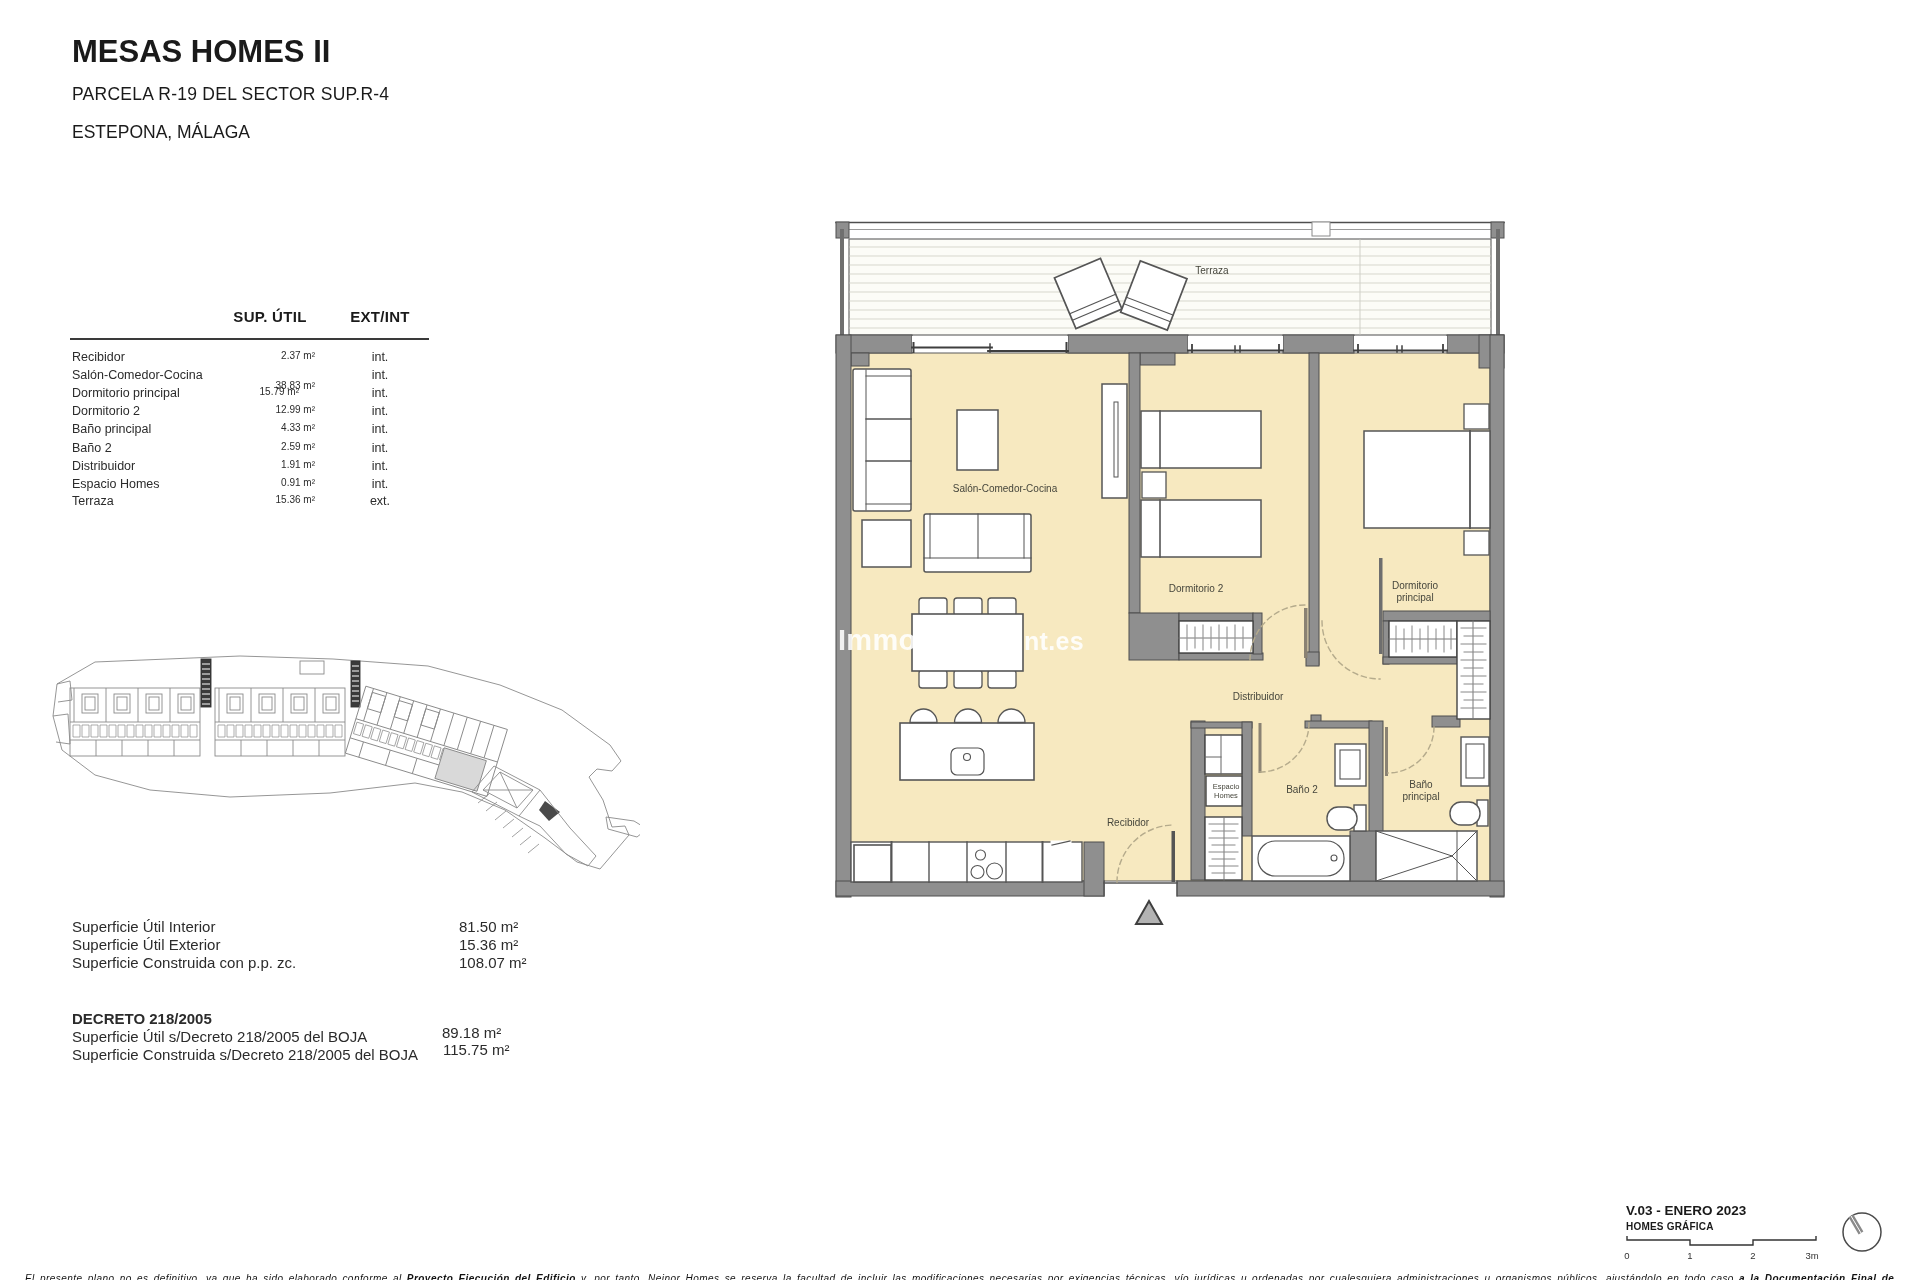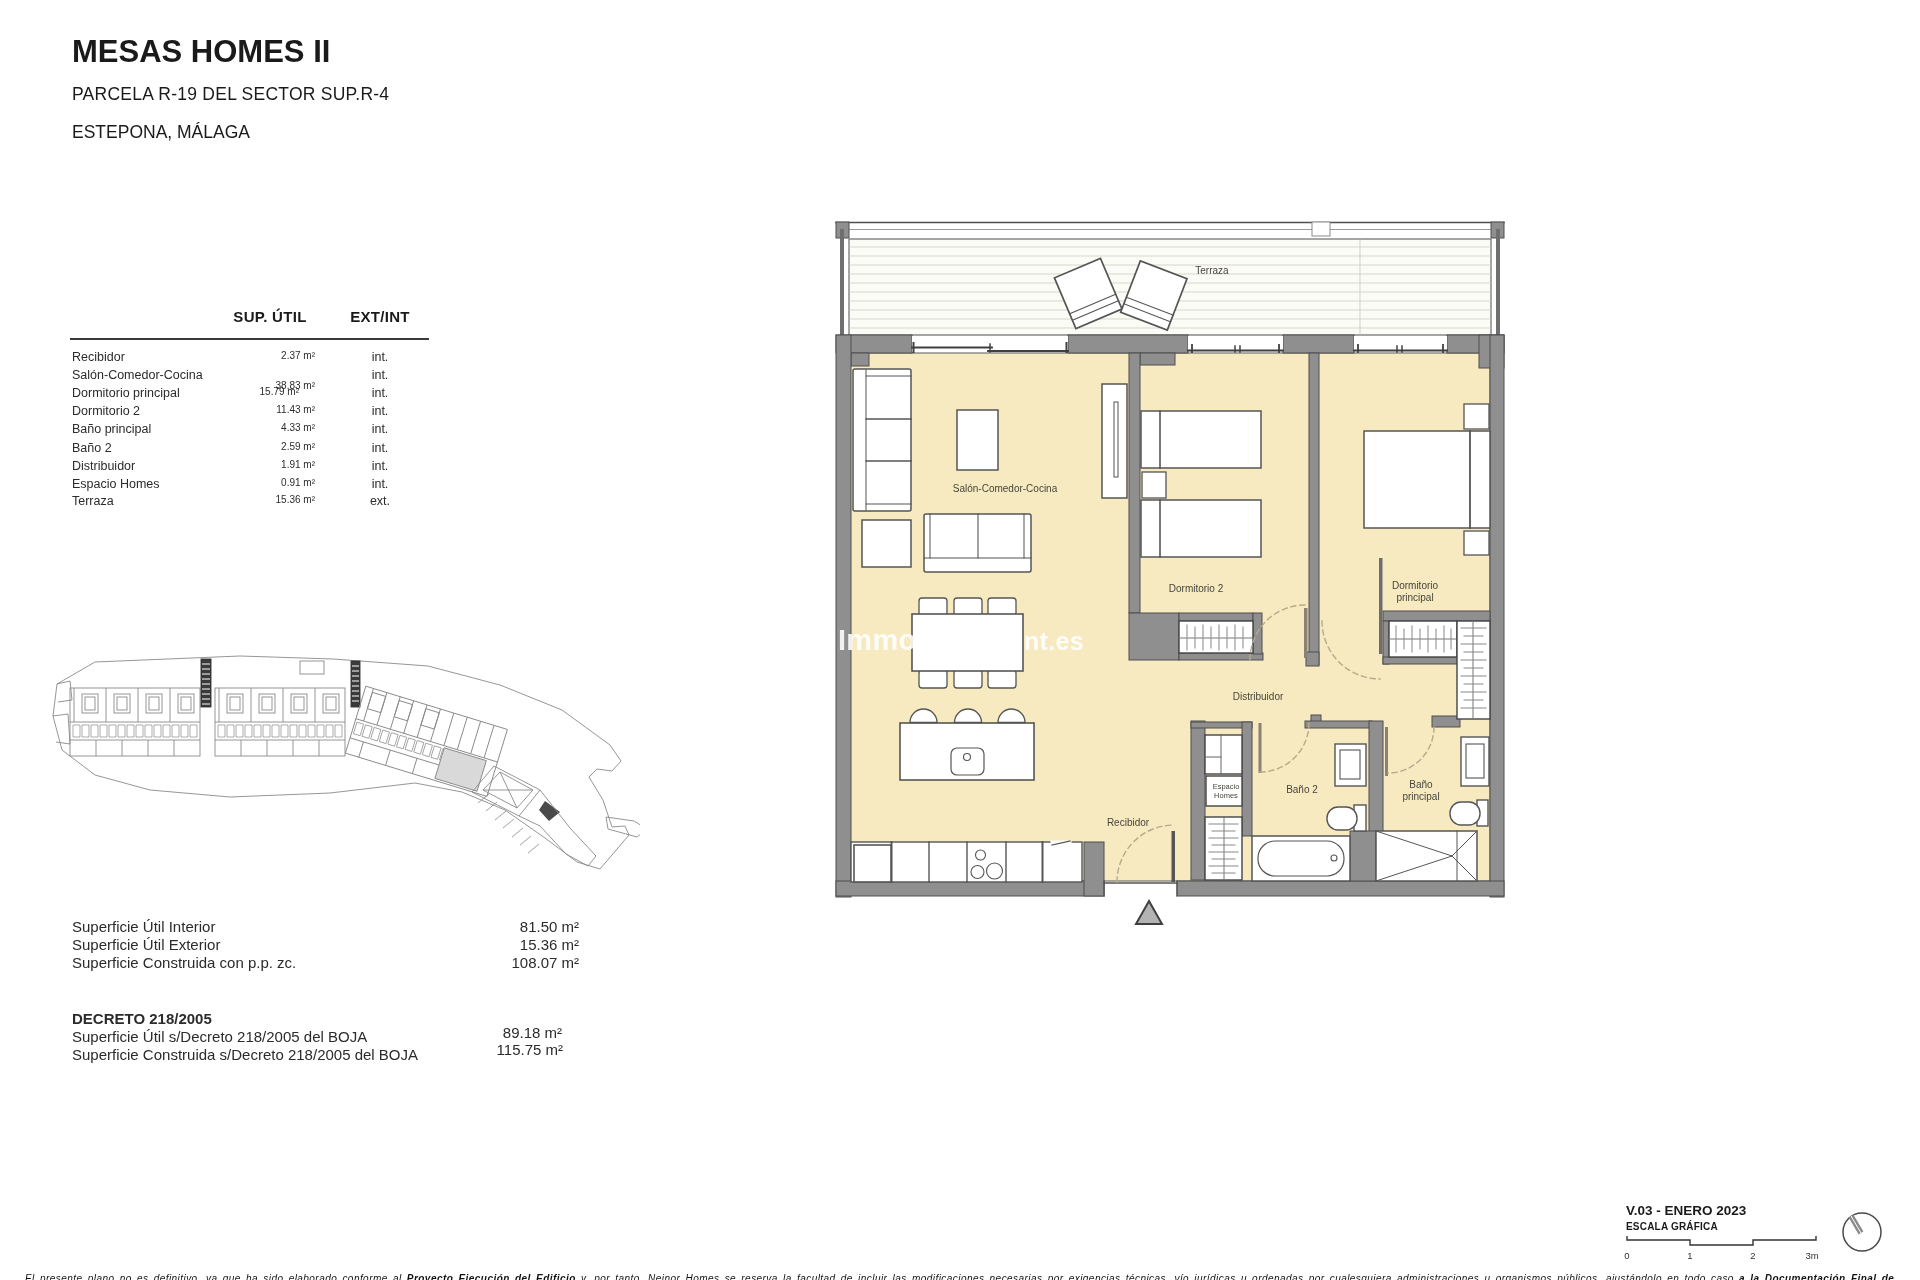--- a/index.html
+++ b/index.html
@@ -3,21 +3,21 @@
 <meta charset="utf-8">
 <style>
   html,body{margin:0;padding:0;}
   body{width:1920px;height:1280px;background:#fff;position:relative;overflow:hidden;
        font-family:"Liberation Sans", sans-serif;color:#1a1a1a;}
   .abs{position:absolute;}
   .rowlab{position:absolute;font-size:12.5px;color:#2b2b2b;}
   .rowval{position:absolute;font-size:10px;color:#2b2b2b;text-align:right;width:120px;}
   .rowint{position:absolute;font-size:12.5px;color:#2b2b2b;text-align:center;width:40px;}
   .surlab{position:absolute;font-size:15px;color:#2b2b2b;}
-  .surval{position:absolute;font-size:15px;color:#2b2b2b;text-align:right;width:120px;}
+  .surval{position:absolute;font-size:15px;color:#2b2b2b;width:120px;}
 </style>
 </head>
 <body>
 
 <div class="abs" style="left:72px;top:34px;font-size:31px;font-weight:bold;">MESAS HOMES II</div>
 
 <div class="abs" style="left:72px;top:84px;font-size:17.5px;letter-spacing:0.25px;">PARCELA R-19 DEL SECTOR SUP.R-4</div>
 
 <div class="abs" style="left:72px;top:122px;font-size:17.5px;">ESTEPONA, MÁLAGA</div>
 
@@ -35,21 +35,21 @@
 
   <div class="rowlab" style="left:72px;top:368px;">Salón-Comedor-Cocina</div>
   <div class="rowval" style="left:195px;top:380px;">38.83 m²</div>
   <div class="rowint" style="left:360px;top:368px;">int.</div>
 
   <div class="rowlab" style="left:72px;top:386px;">Dormitorio principal</div>
   <div class="rowval" style="left:179px;top:386px;">15.79 m²</div>
   <div class="rowint" style="left:360px;top:386px;">int.</div>
 
   <div class="rowlab" style="left:72px;top:404px;">Dormitorio 2</div>
-  <div class="rowval" style="left:195px;top:404px;">11.43 m²</div>
+  <div class="rowval" style="left:195px;top:404px;">12.99 m²</div>
   <div class="rowint" style="left:360px;top:404px;">int.</div>
 
   <div class="rowlab" style="left:72px;top:422px;">Baño principal</div>
   <div class="rowval" style="left:195px;top:422px;">4.33 m²</div>
   <div class="rowint" style="left:360px;top:422px;">int.</div>
 
   <div class="rowlab" style="left:72px;top:441px;">Baño 2</div>
   <div class="rowval" style="left:195px;top:441px;">2.59 m²</div>
   <div class="rowint" style="left:360px;top:441px;">int.</div>
 
@@ -544,21 +544,21 @@
 
 </g>
 </svg>
 
 <div class="abs" style="left:838px;top:624px;font-size:29px;font-weight:bold;color:rgba(255,255,255,0.88);letter-spacing:0.3px;z-index:50;">Immo</div>
 
 <div class="abs" style="left:1024px;top:627px;font-size:25px;font-weight:bold;color:rgba(255,255,255,0.88);letter-spacing:0.3px;z-index:50;">nt.es</div>
 
 <div class="abs" style="left:1626px;top:1203px;font-size:13.5px;font-weight:bold;">V.03 - ENERO 2023</div>
 
-<div class="abs" style="left:1626px;top:1221px;font-size:10px;font-weight:bold;letter-spacing:0.2px;">ESCALA GRÁFICA</div>
+<div class="abs" style="left:1626px;top:1221px;font-size:10px;font-weight:bold;letter-spacing:0.2px;">HOMES GRÁFICA</div>
 
 <svg id="scalebar" class="abs" style="left:1600px;top:1190px;" width="320" height="90" viewBox="1600 1190 320 90">
 
 <g fill="none" stroke="#333" stroke-width="1.4">
 <path d="M1627,1236 L1627,1240 L1690,1240 L1690,1245 L1753,1245 L1753,1240 L1816,1240 L1816,1236"></path>
 </g>
 
 <g font-family="Liberation Sans, sans-serif" font-size="9.5" fill="#333">
 <text x="1627" y="1259" text-anchor="middle">0</text>
 <text x="1690" y="1259" text-anchor="middle">1</text>

